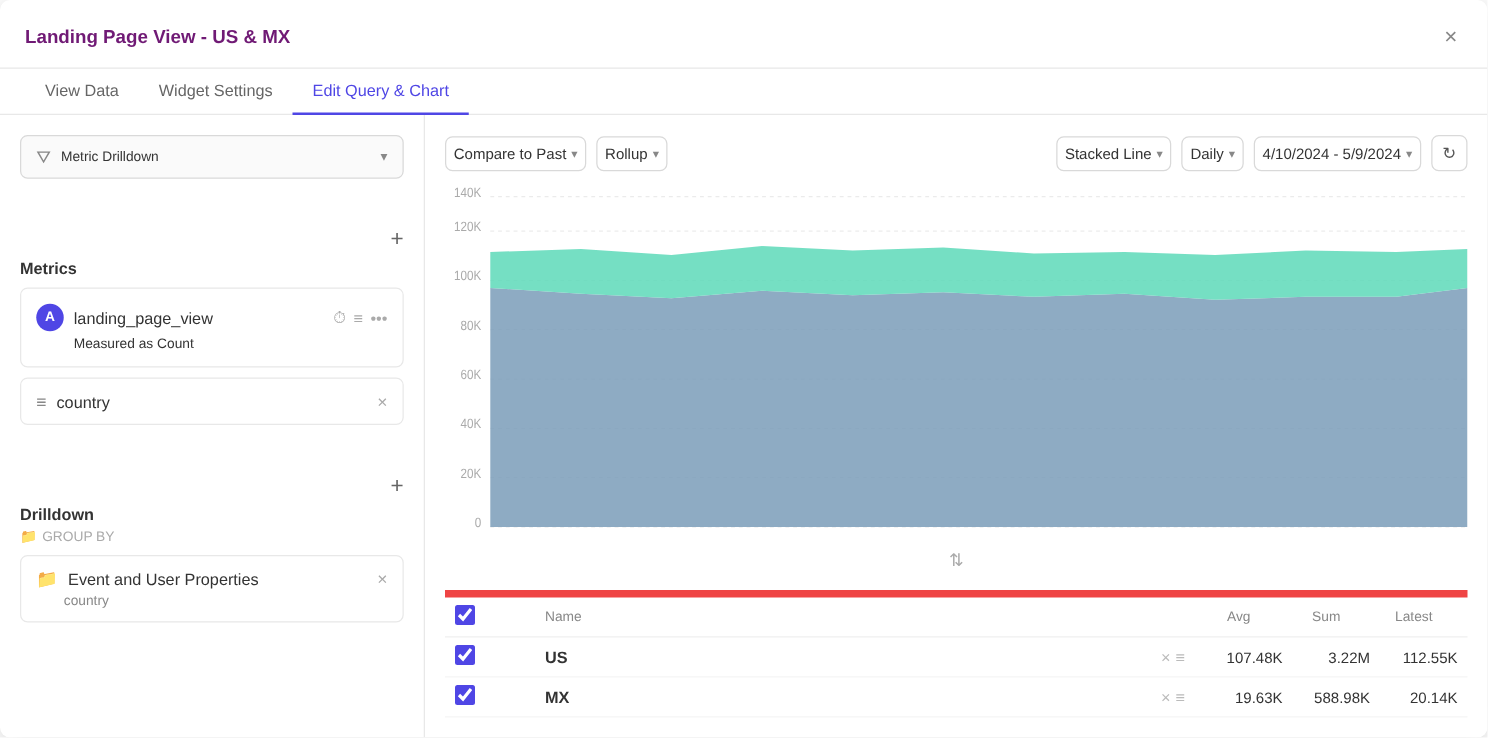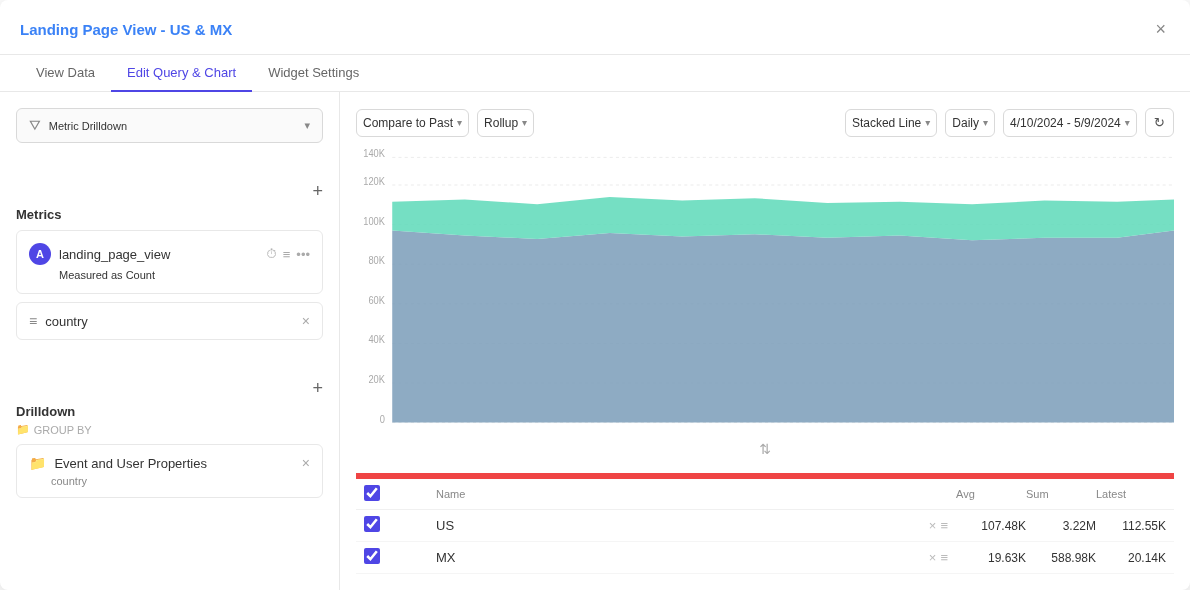--- a/index.html
+++ b/index.html
@@ -1,21 +1,21 @@
 <!DOCTYPE html>
 <html><head>
   <meta charset="utf-8">
   <style>
     * { box-sizing: border-box; margin: 0; padding: 0; }
     body { font-family: -apple-system, BlinkMacSystemFont, 'Segoe UI', sans-serif; font-size: 13px; background: #fff; color: #333; }
     
     .modal { width: 1190px; height: 590px; background: #fff; border-radius: 8px; box-shadow: 0 4px 24px rgba(0,0,0,0.18); display: flex; flex-direction: column; overflow: hidden; }
     
     .modal-header { display: flex; align-items: center; justify-content: space-between; padding: 16px 20px 0 20px; border-bottom: 1px solid #e8e8e8; }
-    .modal-title { font-size: 15px; font-weight: 600; color: #3b82f6; padding-bottom: 12px; }
+    .modal-title { font-size: 15px; font-weight: 600; color: #701a75; padding-bottom: 12px; }
     .close-btn { background: none; border: none; cursor: pointer; font-size: 18px; color: #888; padding: 4px; line-height: 1; margin-bottom: 12px; }
     
     .tabs { display: flex; gap: 0; padding: 0 20px; border-bottom: 1px solid #e8e8e8; }
     .tab { padding: 10px 16px; cursor: pointer; font-size: 13px; color: #666; border-bottom: 2px solid transparent; margin-bottom: -1px; text-decoration: none; }
     .tab.active { color: #4f46e5; border-bottom-color: #4f46e5; font-weight: 500; }
     
     .modal-body { display: flex; flex: 1; overflow: hidden; }
     
     
     .left-panel { width: 340px; border-right: 1px solid #e8e8e8; padding: 16px; display: flex; flex-direction: column; gap: 16px; overflow-y: auto; }
@@ -68,40 +68,40 @@
     
     .chart-expand { display: flex; justify-content: center; margin: 4px 0; }
     .expand-icon { color: #aaa; font-size: 14px; cursor: pointer; }
     
     
     .data-table { border-top: 6px solid #ef4444; }
     .table-header-row { display: grid; grid-template-columns: 36px 36px 1fr auto auto auto auto auto; align-items: center; padding: 6px 8px; font-size: 11px; color: #888; border-bottom: 1px solid #f0f0f0; }
     .table-data-row { display: grid; grid-template-columns: 36px 36px 1fr auto auto auto auto auto; align-items: center; padding: 6px 8px; border-bottom: 1px solid #f5f5f5; }
     .table-check { width: 16px; height: 16px; accent-color: #4f46e5; }
     .color-dot { width: 12px; height: 12px; border-radius: 50%; }
-    .row-name { font-size: 13px; color: #333; }
+    .row-name { font-size: 13px; color: #333; font-weight: bold; }
     .row-x { color: #bbb; font-size: 13px; margin-right: 4px; }
     .row-lines { color: #bbb; font-size: 13px; margin-right: 8px; }
     .row-val { font-size: 12px; color: #333; text-align: right; min-width: 70px; }
-    .col-label { text-align: left; min-width: 70px; }
+    .col-label { text-align: center; min-width: 70px; }
   </style>
 </head>
 <body>
 
 <div class="modal">
 
   <div class="modal-header">
     <span class="modal-title">Landing Page View - US &amp; MX</span>
     <button class="close-btn">×</button>
   </div>
 
   <div class="tabs">
     <span class="tab">View Data</span>
+    <span class="tab">Widget Settings</span>
     <span class="tab active">Edit Query &amp; Chart</span>
-    <span class="tab">Widget Settings</span>
   </div>
 
   <div class="modal-body">
 
     <div class="left-panel">
 
       <div class="dropdown-select">
         <span class="icon">⛛</span>
         <span class="label">Metric Drilldown</span>
         <span class="chevron">▾</span>

